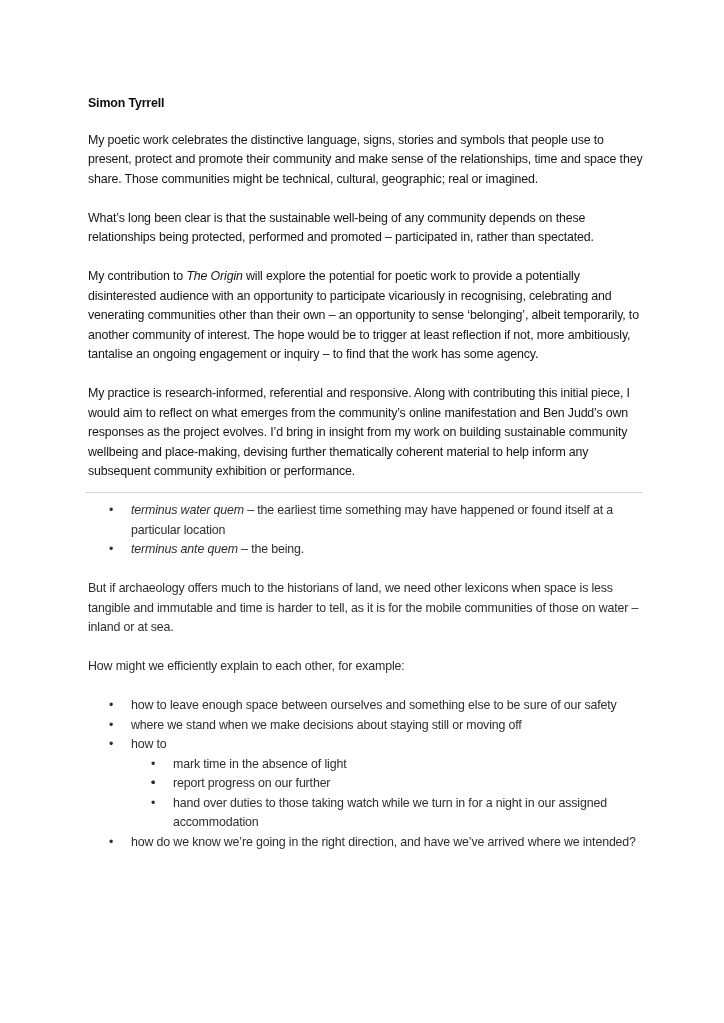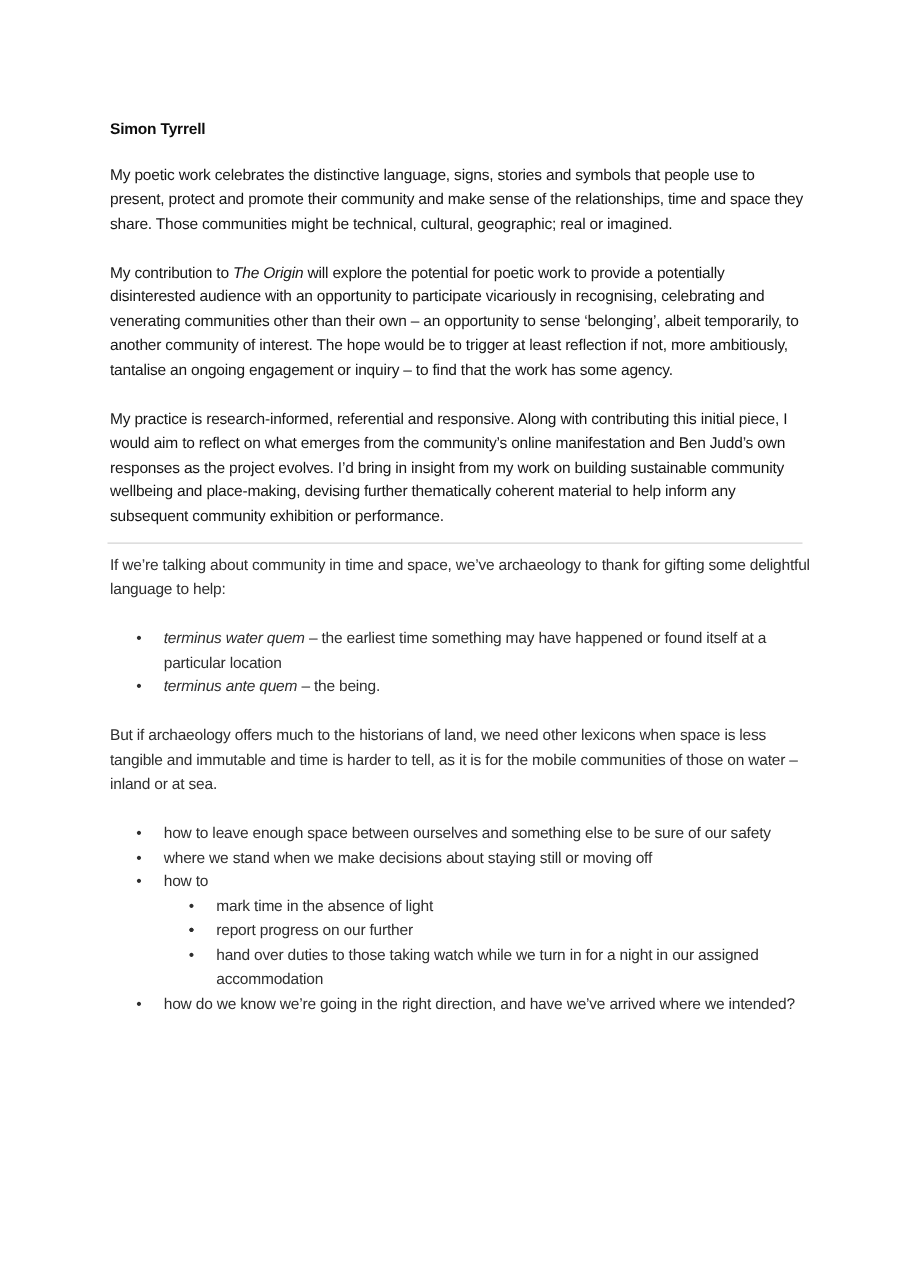--- a/index.html
+++ b/index.html
@@ -78,41 +78,42 @@
   </style>
 </head>
 <body>
 
 <div class="page">
   <div class="content">
 
     <p class="author">Simon Tyrrell</p>
 
     <p>My poetic work celebrates the distinctive language, signs, stories and symbols that people use to present, protect and promote their community and make sense of the relationships, time and space they share. Those communities might be technical, cultural, geographic; real or imagined.</p>
+    <p>What’s long been clear is that the sustainable well-being of any community depends on these relationships being protected, performed and promoted – participated in, rather than spectated.</p>
     <p><span>My contribution to </span><em>The Origin</em><span> will explore the potential for poetic work to provide a potentially disinterested audience with an opportunity to participate vicariously in recognising, celebrating and venerating communities other than their own – an opportunity to sense ‘belonging’, albeit temporarily, to another community of interest. The hope would be to trigger at least reflection if not, more ambitiously, tantalise an ongoing engagement or inquiry – to find that the work has some agency.</span></p>
     <p>My practice is research-informed, referential and responsive. Along with contributing this initial piece, I would aim to reflect on what emerges from the community’s online manifestation and Ben Judd’s own responses as the project evolves. I’d bring in insight from my work on building sustainable community wellbeing and place-making, devising further thematically coherent material to help inform any subsequent community exhibition or performance.</p>
 
     <div class="rule"></div>
 
     <div class="section2">
-      <p>If we’re talking about community in time and space, we’ve archaeology to thank for gifting some delightful language to help:</p>
 
       <ul class="first-list">
         <li>
           <span class="bullet">•</span>
           <em>terminus water quem</em><span> – the earliest time something may have happened or found itself at a particular location</span>
         </li>
         <li>
           <span class="bullet">•</span>
           <em>terminus ante quem</em><span> – the being.</span>
         </li>
       </ul>
 
       <p>But if archaeology offers much to the historians of land, we need other lexicons when space is less tangible and immutable and time is harder to tell, as it is for the mobile communities of those on water – inland or at sea.</p>
 
+      <p>How might we efficiently explain to each other, for example:</p>
 
       <ul>
         <li>
           <span class="bullet">•</span>
           <span>how to leave enough space between ourselves and something else to be sure of our safety</span>
         </li>
         <li>
           <span class="bullet">•</span>
           <span>where we stand when we make decisions about staying still or moving off</span>
         </li>

